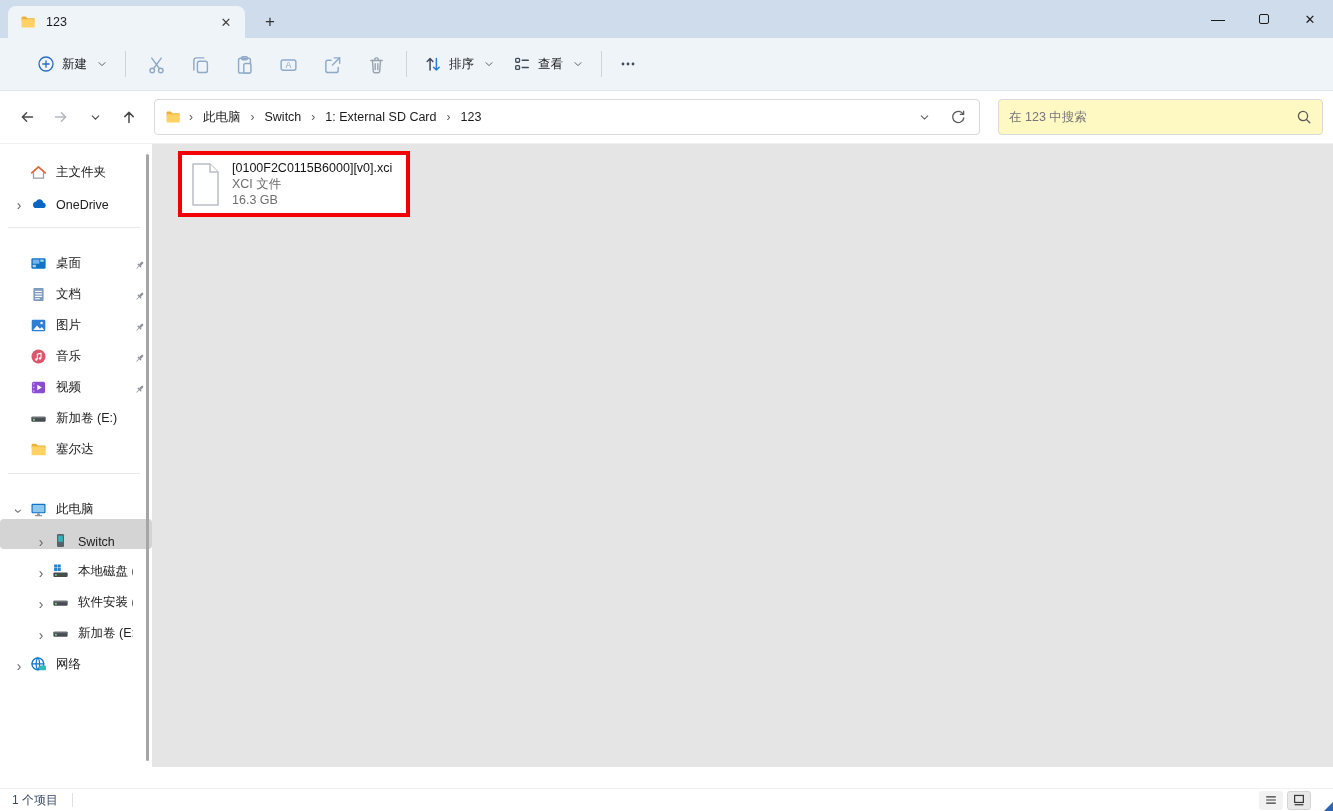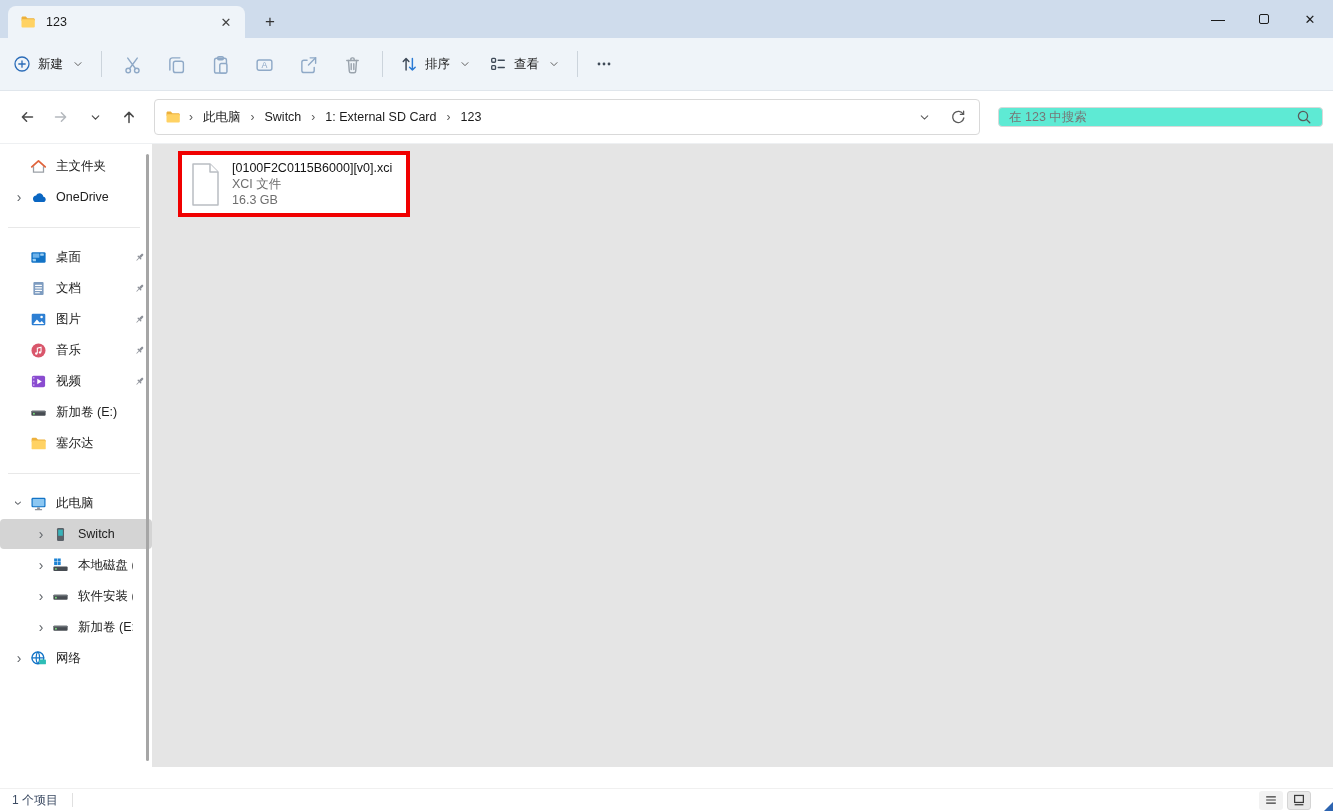--- a/index.html
+++ b/index.html
@@ -21,49 +21,49 @@
        font-size:13px;color:#444;cursor:default;}
   .newtab{width:26px;height:26px;margin:0 0 3px 12px;display:flex;align-items:center;justify-content:center;
        font-size:17px;color:#333;border-radius:4px;}
   .win-controls{position:absolute;top:0;right:0;height:38px;display:flex;align-items:center;}
   .wbtn{width:46px;height:30px;display:flex;align-items:center;justify-content:center;color:#1b1b1b;}
   .wbtn .box{width:10px;height:10px;border:1.2px solid #1b1b1b;border-radius:2px;}
   .wbtn.minimize{font-size:14px;}
   .wbtn.close{font-size:13px;}
 
   
-  .toolbar{height:53px;background:var(--toolbar);display:flex;align-items:center;padding:0 4px;
+  .toolbar{height:53px;background:var(--toolbar);display:flex;align-items:center;padding:0 28px;
        border-bottom:1px solid #e0e6ec;}
   .tbtn{display:flex;align-items:center;gap:7px;padding:7px 9px;border-radius:5px;}
   .tbtn .lbl{color:#1b1b1b;}
   .ibtn{width:44px;height:36px;display:flex;align-items:center;justify-content:center;border-radius:5px;}
   .tsep{width:1px;height:26px;background:#ccd4dc;margin:0 8px;}
   .chev-dd{margin-left:2px;}
 
   
   .navbar{height:53px;background:#fff;display:flex;align-items:center;padding:0 10px;border-bottom:1px solid #eef0f2;}
   .navbtn{width:34px;height:34px;display:flex;align-items:center;justify-content:center;border-radius:5px;}
   .addressbar{display:flex;align-items:center;height:36px;width:826px;margin-left:8px;background:#fff;
        border:1px solid #d9d9d9;border-radius:4px;padding:0 6px 0 10px;}
   .addressbar .ticon{width:16px;height:16px;}
   .crumbs{display:flex;align-items:center;flex:1;}
   .crumb-group{display:flex;align-items:center;}
   .bsep{color:#5a5a5a;font-size:12px;margin:0 8px;}
   .crumb{color:#1b1b1b;padding:3px 2px;border-radius:3px;}
   .addr-right{display:flex;align-items:center;gap:4px;}
   .addr-right .navbtn{width:30px;height:30px;}
-  .searchbox{display:flex;align-items:center;height:20px;flex:1;margin-left:18px;background:#5eead4;
+  .searchbox{display:flex;align-items:center;height:36px;flex:1;margin-left:18px;background:#fef9c3;
        border:1px solid #d9d9d9;border-radius:4px;padding:0 10px;}
   .searchbox input{flex:1;border:none;outline:none;font:inherit;color:#1b1b1b;background:transparent;}
   .searchbox input::placeholder{color:#767676;}
 
   
   .content{display:flex;height:623px;position:relative;}
   .sidebar{width:152px;padding-top:6px;position:relative;flex:0 0 152px;}
-  .srow{height:30px;margin:1px 0;display:flex;align-items:center;padding:0 6px 0 10px;border-radius:4px;}
+  .srow{height:30px;margin:1px 0;display:flex;align-items:flex-end;padding:0 6px 0 10px;border-radius:4px;}
   .srow.selected{background:var(--selection-gray);}
   .srow.lvl-1{padding-left:32px;}
   .chev{width:18px;flex:0 0 18px;color:#5f6368;font-size:14px;line-height:1;display:flex;align-items:center;justify-content:center;}
   .chev.down{transform:rotate(90deg);}
   .ghost{visibility:hidden;}
   .sic{width:17px;height:17px;margin:0 9px 0 2px;flex:0 0 17px;}
   .slabel{color:#202020;white-space:nowrap;overflow:hidden;}
   .pin{margin-left:auto;width:13px;height:13px;flex:0 0 13px;}
   .sep-line{height:1px;background:#e8e8e8;margin:15px 12px 14px 8px;}
   .sscroll{position:absolute;top:10px;bottom:6px;right:3px;width:3px;background:#a6a6a6;border-radius:2px;}

